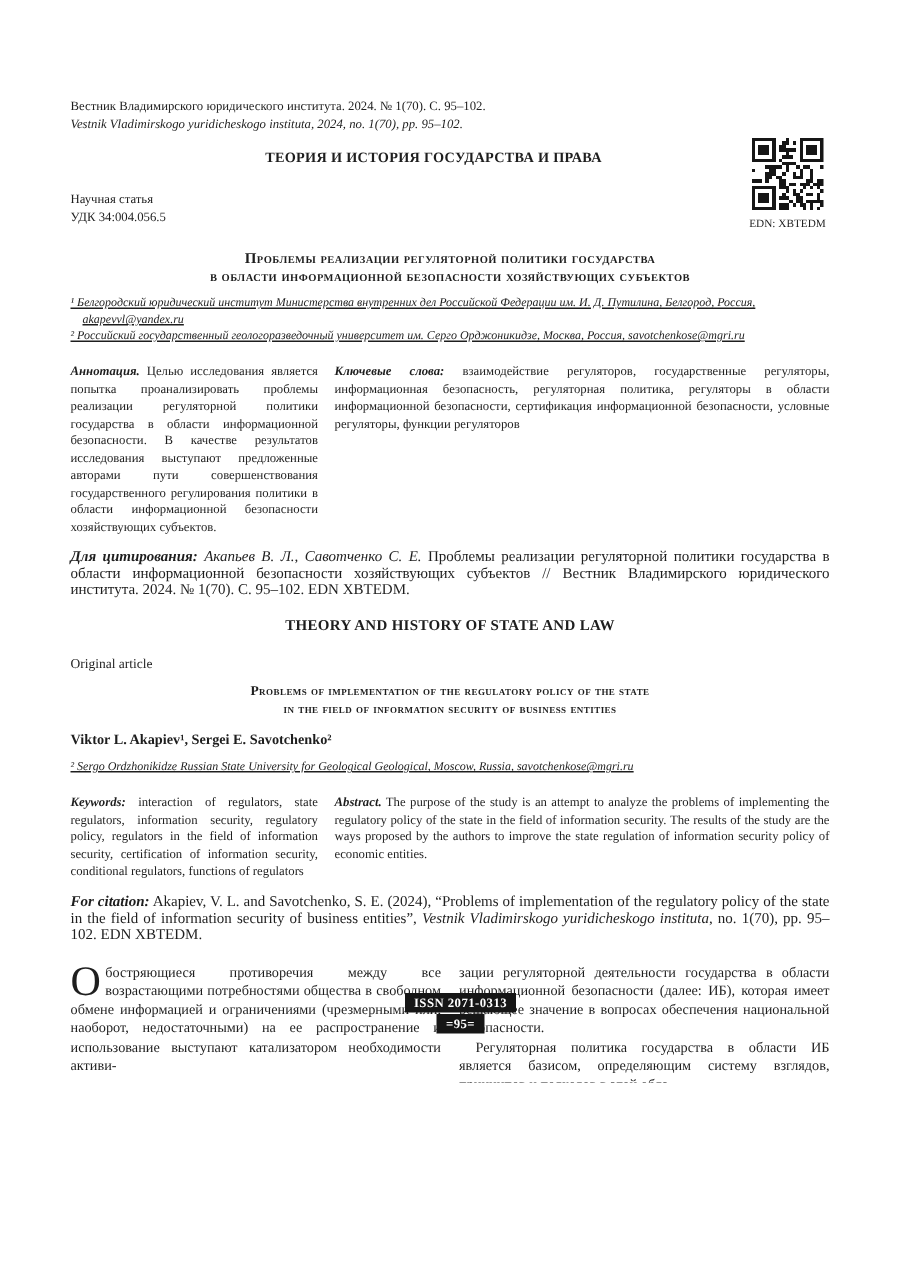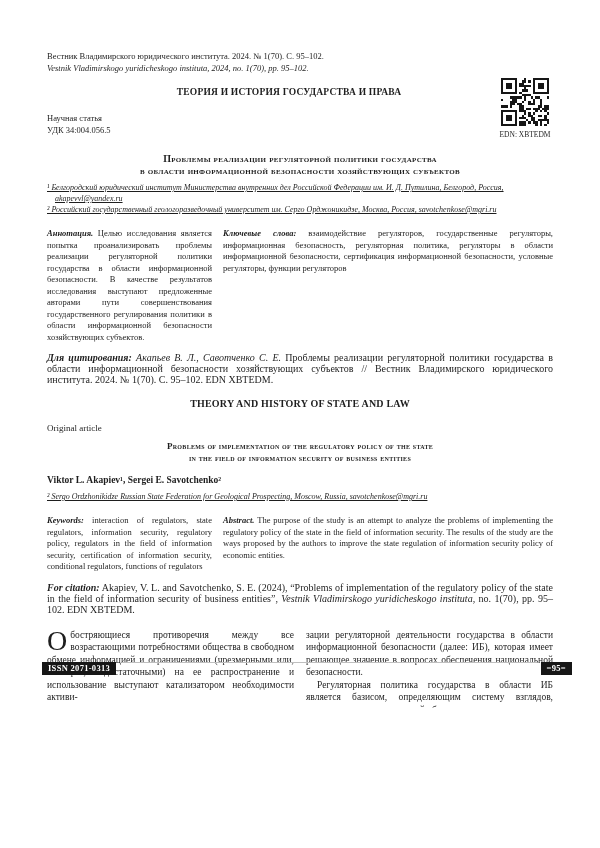--- a/index.html
+++ b/index.html
@@ -1,20 +1,20 @@
 <!DOCTYPE html>
 <html><head>
 <meta charset="utf-8">
 <style>
   html, body { margin: 0; padding: 0; background: #ffffff; }
   .page {
     position: relative;
     width: 600px;
     height: 704px;
-    margin: 4px auto;
+    margin: 18px auto;
     background: #ffffff;
     box-sizing: border-box;
     padding: 46px 47px 0 47px;
     font-family: "Liberation Serif", serif;
     color: #1e1e1e;
     overflow: hidden;
   }
 
   
   .journal-line { font-size: 8.5px; line-height: 12px; }
@@ -116,20 +116,22 @@
   }
   .copyright { font-size: 8px; padding-left: 13px; }
 
   
   .footer {
     position: absolute;
     left: 42px;
     right: 28px;
     bottom: 33px;
     display: flex;
+    align-items: center;
+    flex-direction: column;
   }
   .badge {
     background: #161616;
     color: #ffffff;
     font-weight: bold;
     font-size: 8.5px;
     line-height: 13px;
     padding: 0 6px;
     letter-spacing: .3px;
     white-space: nowrap;
@@ -190,21 +192,21 @@
   <div class="article-type-en">Original article</div>
 
   <div class="title-en">
     <span>Problems of implementation of the regulatory policy of the state</span><br>
     <span>in the field of information security of business entities</span>
   </div>
 
   <div class="authors">Viktor L. Akapiev¹, Sergei E. Savotchenko²</div>
 
   <div class="affiliations">
-    <p>² Sergo Ordzhonikidze Russian State Federation for Geological Prospecting, Moscow, Russia, savotchenkose@mgri.ru</p>
+    <p>² Sergo Ordzhonikidze Russian State University for Geological Geological, Moscow, Russia, savotchenkose@mgri.ru</p>
   </div>
 
   <div class="kw-abs-grid">
     <p><span class="bi">Keywords:</span><span> interaction of regulators, state regulators, information security, regulatory policy, regulators in the field of information security, certification of information security, conditional regulators, functions of regulators</span></p>
     <p><span class="bi">Abstract.</span><span> The purpose of the study is an attempt to analyze the problems of implementing the regulatory policy of the state in the field of information security. The results of the study are the ways proposed by the authors to improve the state regulation of information security policy of economic entities.</span></p>
   </div>
 
   <div class="citation">
     <p><span class="bi">For citation:</span><span> Akapiev, V. L. and Savotchenko, S. E. (2024), “Problems of implementation of the regulatory policy of the state in the field of information security of business entities”, </span><span class="it">Vestnik Vladimirskogo yuridicheskogo instituta</span><span>, no. 1(70), pp. 95–102. EDN XBTEDM.</span></p>
   </div>

